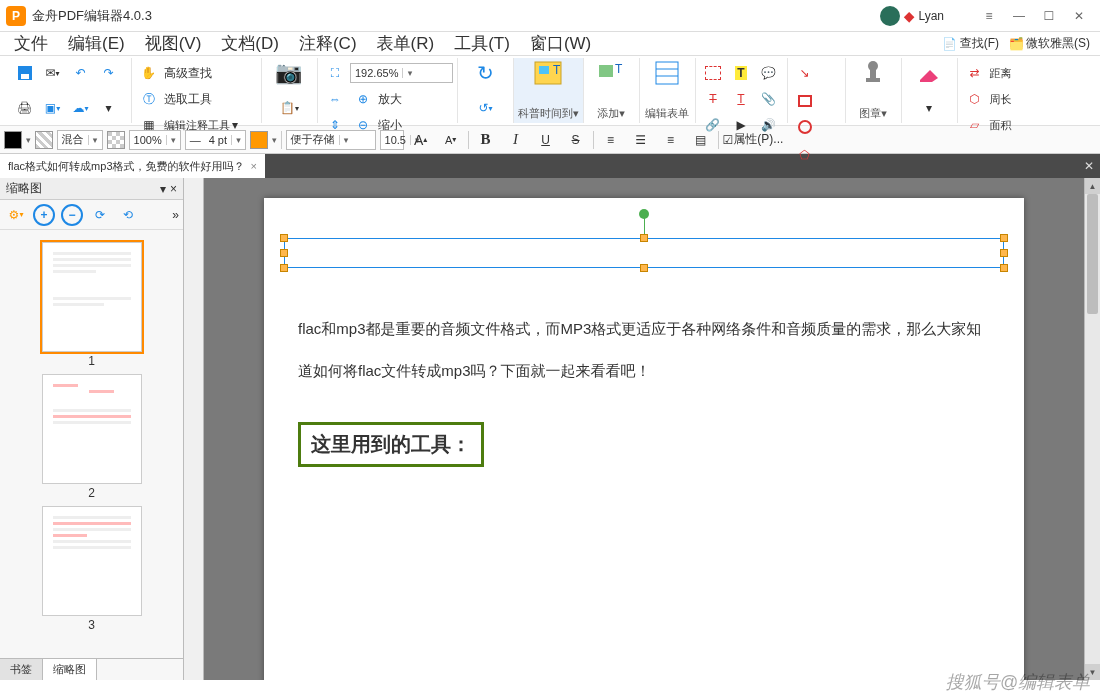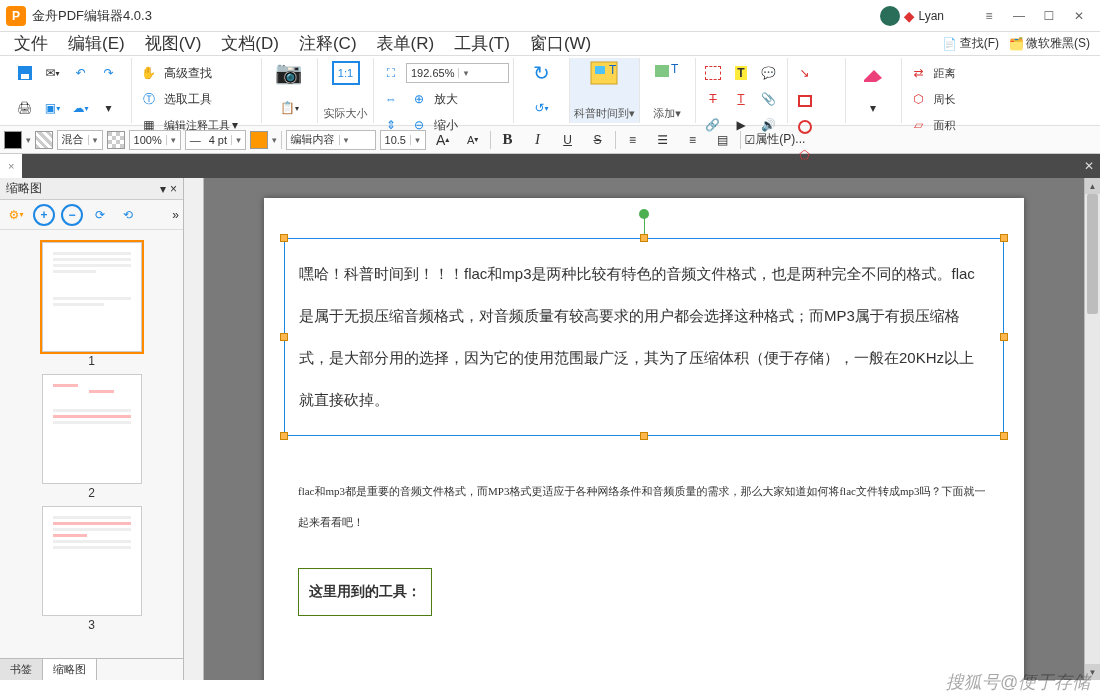--- a/index.html
+++ b/index.html
@@ -49,22 +49,22 @@
 .vruler { width:20px; background:linear-gradient(#f0f0f0,#f0f0f0); border-right:1px solid #bbb; }
 .canvas-wrap { flex:1; background:#7a7a7a; overflow:auto; position:relative; padding:20px 60px; }
 .page { width:760px; min-height:900px; background:#fff; margin:0 auto; box-shadow:0 0 6px rgba(0,0,0,.4); padding:40px 10px; position:relative; }
 .editbox { border:1px solid #1e88e5; padding:14px; margin:0 10px 40px; line-height:2.8; font-size:15px; position:relative; }
 .editbox .handle { position:absolute; width:8px; height:8px; background:#ffb74d; border:1px solid #c78500; }
 .h-tl{top:-5px;left:-5px}.h-tr{top:-5px;right:-5px}.h-bl{bottom:-5px;left:-5px}.h-br{bottom:-5px;right:-5px}
 .h-tm{top:-5px;left:50%;margin-left:-4px}.h-bm{bottom:-5px;left:50%;margin-left:-4px}
 .h-ml{top:50%;left:-5px;margin-top:-4px}.h-mr{top:50%;right:-5px;margin-top:-4px}
 .rot-handle{position:absolute;top:-30px;left:50%;margin-left:-5px;width:10px;height:10px;background:#4caf50;border-radius:50%;}
 .rot-line{position:absolute;top:-22px;left:50%;width:1px;height:18px;background:#4caf50;}
-.para { margin:0 24px 30px; line-height:2.8; font-size:11px;font-family:Liberation Serif, serif; }
-.boxed { border:1px solid #4d7c0f; padding:14px 10px; margin:0 24px; display:inline-block; font-weight:bold; font-size:14px; }
+.para { margin:0 24px 30px; line-height:2.8; font-size:15px; }
+.boxed { border:3px solid #4d7c0f; padding:6px 10px; margin:0 24px; display:inline-block; font-weight:bold; font-size:20px; }
 .vscroll { width:16px; background:#e8e8e8; border-left:1px solid #bbb; position:relative; }
 .vscroll .track-btn{height:16px;background:#d0d0d0;display:flex;align-items:center;justify-content:center;font-size:8px;color:#555;}
 .vscroll .thumb-bar{position:absolute;top:16px;left:2px;right:2px;height:120px;background:#bdbdbd;border-radius:2px;}
 .watermark { position:fixed; bottom:6px; right:10px; font-size:18px; color:rgba(0,0,0,.35); font-style:italic; pointer-events:none; }
 svg{display:block}
 .combo{display:flex;align-items:center;border:1px solid #bbb;height:20px;background:#fff;}
 .combo span{padding:0 4px;font-size:11px;}
 .combo .dd{width:14px;text-align:center;border-left:1px solid #ccc;font-size:9px;color:#666;}
 </style>
 </head>
@@ -134,26 +134,20 @@
     <div class="icons" style="width:100%">
         <div class="tbtn" style="color:#1e88e5">Ⓣ</div>
         <span>选取工具</span>
       </div>
     <div class="icons" style="width:100%"><div class="tbtn">▦</div><span style="font-size:11px">编辑注释工具</span>▾</div>
   </div>
   <div class="tgroup big">
     <div class="tbtn" style="font-size:22px">📷</div>
     <div class="tbtn">📋<span style="font-size:8px">▾</span></div>
   </div>
-  <div class="tgroup big">
-    <div class="tbtn">
-        <div style="width:28px;height:24px;border:2px solid #1e88e5;display:flex;align-items:center;justify-content:center;color:#1e88e5;font-size:11px">1:1</div>
-      </div>
-    <div class="label">实际大小</div>
-  </div>
   <div class="tgroup" style="width:140px">
     <div class="icons" style="width:100%">
         <div class="tbtn" style="color:#1e88e5">⛶</div>
         <div class="combo" style="flex:1">
           <span>192.65%</span>
           <span class="dd">▾</span>
         </div>
       </div>
     <div class="icons" style="width:100%">
         <div class="tbtn" style="color:#1e88e5">⇔</div>
@@ -182,20 +176,30 @@
   </div>
   <div class="tgroup big">
     <div class="tbtn">
         <svg width="28" height="24">
           <rect x="2" y="4" width="14" height="12" fill="#81c784"></rect>
           <text x="18" y="12" font-size="12" fill="#1565c0">T</text>
         </svg>
       </div>
     <div class="label"><span>添加</span>▾</div>
   </div>
+  <div class="tgroup big">
+    <div class="tbtn">
+        <svg width="26" height="26">
+          <rect x="2" y="2" width="22" height="22" fill="none" stroke="#1e88e5"></rect>
+          <line x1="2" y1="9" x2="24" y2="9" stroke="#1e88e5"></line>
+          <line x1="2" y1="16" x2="24" y2="16" stroke="#1e88e5"></line>
+        </svg>
+      </div>
+    <div class="label">编辑表单</div>
+  </div>
   <div class="tgroup" style="width:92px">
     <div class="icons">
       <div class="tbtn">
           <div style="width:16px;height:14px;border:1px dashed #d33"></div>
         </div>
       <div class="tbtn">
           <div style="background:#ffeb3b;padding:0 2px;font-weight:bold;color:#333">T</div>
         </div>
       <div class="tbtn">💬</div>
     </div>
@@ -220,20 +224,30 @@
     <div class="icons">
         <div class="tbtn">
           <div style="width:14px;height:14px;border:2px solid #d33;border-radius:50%"></div>
         </div>
         <div class="tbtn" style="color:#d33">⬠</div>
       </div>
     <div class="icons">
         <div class="tbtn" style="color:#d33">☁</div>
         <div class="tbtn" style="color:#d33">✏</div>
       </div>
+  </div>
+  <div class="tgroup big">
+    <div class="tbtn">
+        <svg width="26" height="26">
+          <rect x="6" y="18" width="14" height="4" fill="#888"></rect>
+          <rect x="10" y="6" width="6" height="12" fill="#888"></rect>
+          <circle cx="13" cy="6" r="5" fill="#888"></circle>
+        </svg>
+      </div>
+    <div class="label"><span>图章</span>▾</div>
   </div>
   <div class="tgroup big">
     <div class="tbtn">
         <svg width="26" height="22">
           <polygon points="4,18 14,8 22,16 16,20 4,20" fill="#ec407a"></polygon>
         </svg>
       </div>
     <div class="tbtn">▾</div>
   </div>
   <div class="tgroup" style="width:62px;border-right:none">
@@ -267,24 +281,24 @@
     </div>
   <div class="combo">
       <span>—</span>
       <span>4 pt</span>
       <span class="dd">▾</span>
     </div>
   <div class="swatch" style="background:#ff9800"></div>
     <span style="font-size:9px;color:#666">▾</span>
   <div style="width:1px;height:18px;background:#ccc"></div>
   <div class="combo" style="width:90px">
-      <span>编辑内容</span>
+      <span>便于存储</span>
       <span class="dd">▾</span>
     </div>
-  <div class="combo" style="width:46px">
+  <div class="combo" style="width:24px">
       <span>10.5</span>
       <span class="dd">▾</span>
     </div>
   <div class="tbtn" style="font-size:14px">A<span style="font-size:8px;vertical-align:super">▴</span></div>
   <div class="tbtn" style="font-size:11px">A<span style="font-size:8px;vertical-align:sub">▾</span></div>
   <div style="width:1px;height:18px;background:#ccc"></div>
   <div class="tbtn" style="font-weight:bold;font-family:serif;font-size:15px">B</div>
   <div class="tbtn" style="font-style:italic;font-family:serif;font-size:15px">I</div>
   <div class="tbtn" style="text-decoration:underline">U</div>
   <div class="tbtn" style="text-decoration:line-through">S</div>
@@ -292,20 +306,21 @@
   <div class="tbtn">≡</div>
   <div class="tbtn">☰</div>
   <div class="tbtn">≡</div>
   <div class="tbtn">▤</div>
   <div style="width:1px;height:18px;background:#ccc"></div>
   <div class="tbtn">☑ <span>属性(P)...</span></div>
 </div>
 
 <div class="tabbar">
   <div class="tab">
+    <span>flac格式如何转成mp3格式，免费的软件好用吗？</span>
     <span class="close">×</span>
   </div>
   <div class="tab-close-right">✕</div>
 </div>
 
 <div class="workarea">
   <div class="sidepanel">
     <div class="header">
       <span class="sp-title">缩略图</span>
       <span style="cursor:pointer">▾</span>
@@ -369,27 +384,26 @@
           <div class="rot-handle"></div>
           <div class="rot-line"></div>
           <div class="handle h-tl"></div>
           <div class="handle h-tm"></div>
           <div class="handle h-tr"></div>
           <div class="handle h-ml"></div>
           <div class="handle h-mr"></div>
           <div class="handle h-bl"></div>
           <div class="handle h-bm"></div>
           <div class="handle h-br"></div>
-          <span>嘿哈！科普时间到！！！flac和mp3是两种比较有特色的音频文件格式，也是两种完全不同的格式。flac是属于无损压缩音频格式，对音频质量有较高要求的用户都会选择这种格式；而MP3属于有损压缩格式，是大部分用的选择，因为它的使用范围最广泛，其为了压缩体积（便于存储），一般在20KHz以上就直接砍掉。</span>
         </div>
         <div class="para">flac和mp3都是重要的音频文件格式，而MP3格式更适应于各种网络条件和音频质量的需求，那么大家知道如何将flac文件转成mp3吗？下面就一起来看看吧！</div>
         <div class="boxed">这里用到的工具：</div>
       </div>
     </div>
     <div class="vscroll">
       <div class="track-btn">▲</div>
       <div class="thumb-bar"></div>
       <div class="track-btn" style="position:absolute;bottom:0;width:100%">▼</div>
     </div>
   </div>
 </div>
 
-<div class="watermark">搜狐号@便于存储</div>
+<div class="watermark">搜狐号@编辑表单</div>
 
 </body></html>

